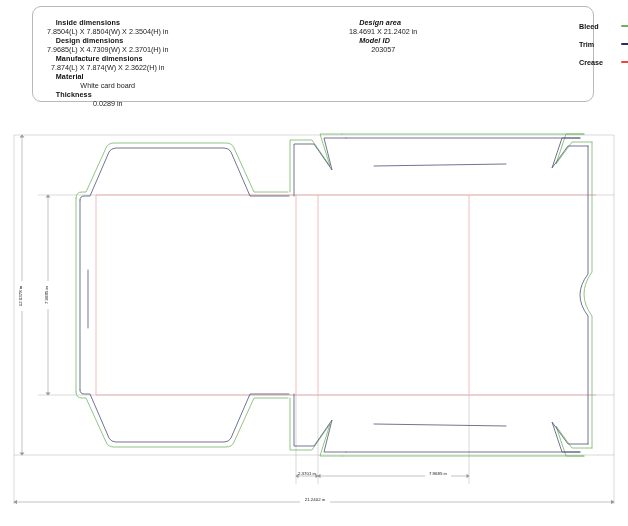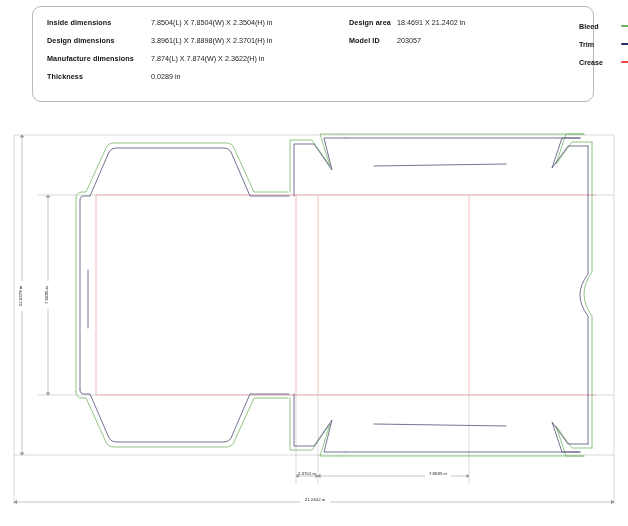--- a/index.html
+++ b/index.html
@@ -31,37 +31,39 @@
   .spec-col {
     position: absolute;
     top: 11px;
   }
   #spec-col-left  { left: 14px; }
   #spec-col-right { left: 316px; }
   #legend-col     { left: 500px; top: 11px; position: absolute; }
 
   .spec-row {
     display: flex;
+    align-items: center;
     height: 16px;
     margin-bottom: 2px;
+    flex-direction: column;
   }
   .spec-label {
     width: 104px;
     font-size: 7.2px;
     font-weight: bold;
     color: #111111;
     letter-spacing: 0.1px;
     white-space: nowrap;
   }
   .spec-value {
     font-size: 7.2px;
     color: #222222;
     white-space: nowrap;
   }
-  #spec-col-right .spec-label { width: 48px; }
+  #spec-col-right .spec-label { width: 48px; font-style: italic; }
 
   .legend-row {
     display: flex;
     align-items: center;
     height: 16px;
     margin-bottom: 2px;
     margin-left: 46px;
   }
   .legend-label {
     width: 42px;
@@ -96,25 +98,29 @@
 
 <div id="info-panel">
 
   <div class="spec-col" id="spec-col-left">
     <div class="spec-row">
       <span class="spec-label">Inside dimensions</span>
       <span class="spec-value">7.8504(L) X 7.8504(W) X 2.3504(H) in</span>
     </div>
     <div class="spec-row">
       <span class="spec-label">Design dimensions</span>
-      <span class="spec-value">3.8961(L) X 7.8898(W) X 2.3701(H) in</span>
+      <span class="spec-value">7.9685(L) X 4.7309(W) X 2.3701(H) in</span>
     </div>
     <div class="spec-row">
       <span class="spec-label">Manufacture dimensions</span>
       <span class="spec-value">7.874(L) X 7.874(W) X 2.3622(H) in</span>
+    </div>
+    <div class="spec-row">
+      <span class="spec-label">Material</span>
+      <span class="spec-value">White card board</span>
     </div>
     <div class="spec-row">
       <span class="spec-label">Thickness</span>
       <span class="spec-value">0.0289 in</span>
     </div>
   </div>
 
   <div class="spec-col" id="spec-col-right">
     <div class="spec-row">
       <span class="spec-label">Design area</span>

